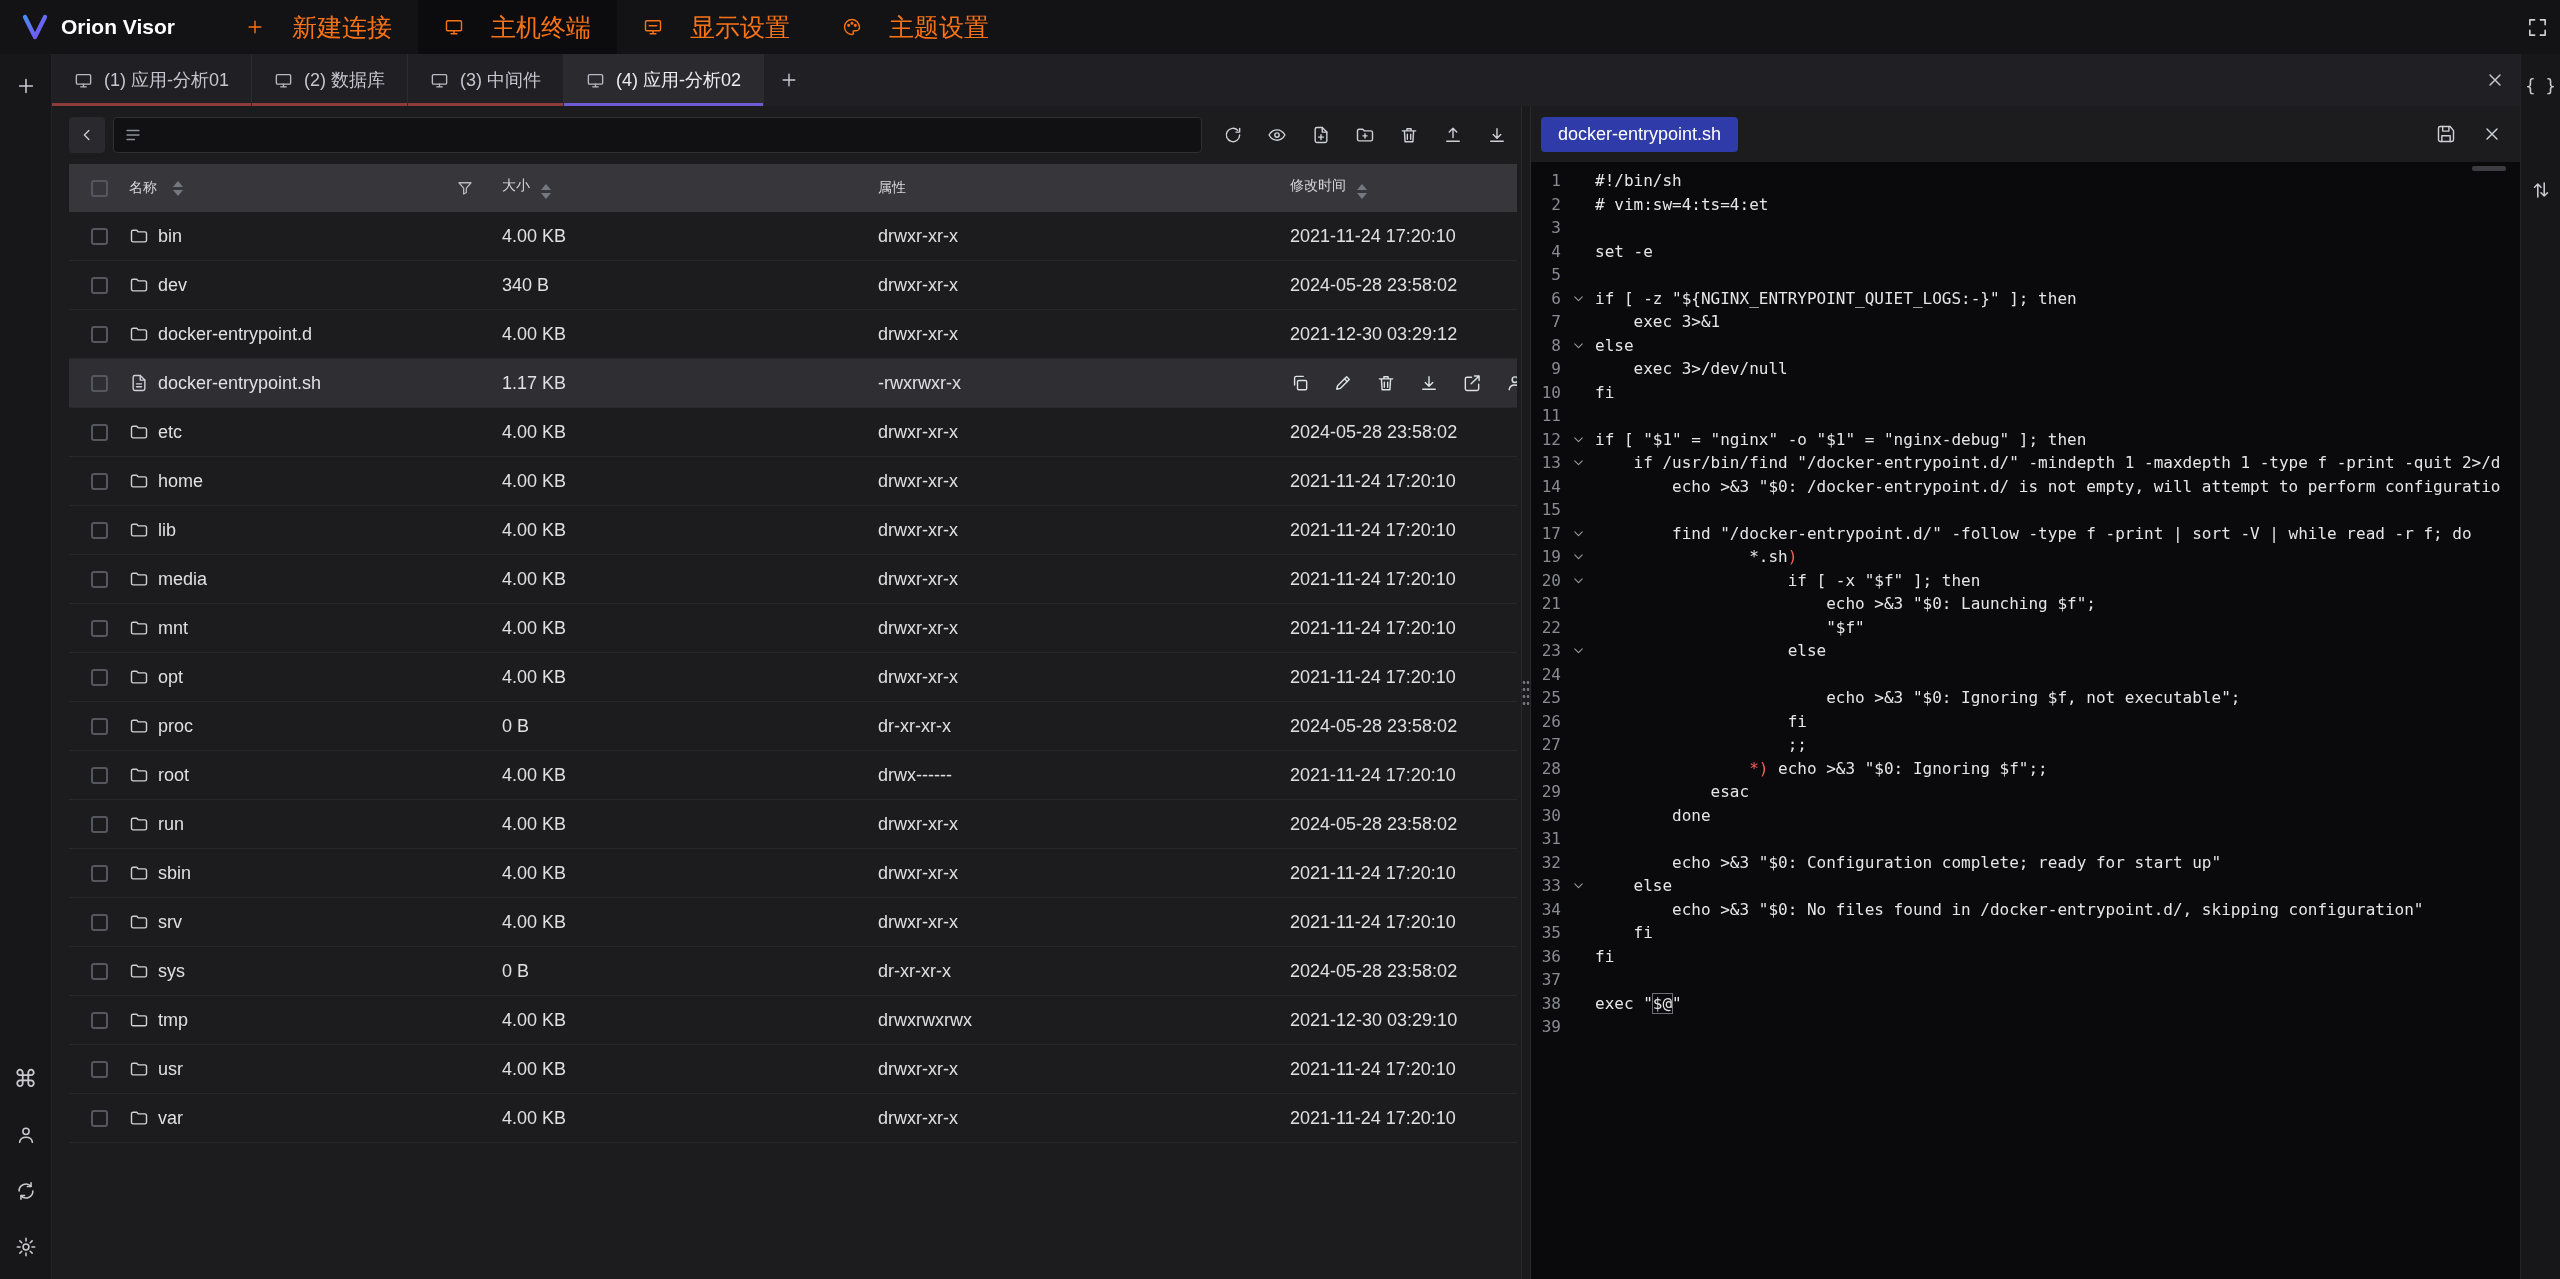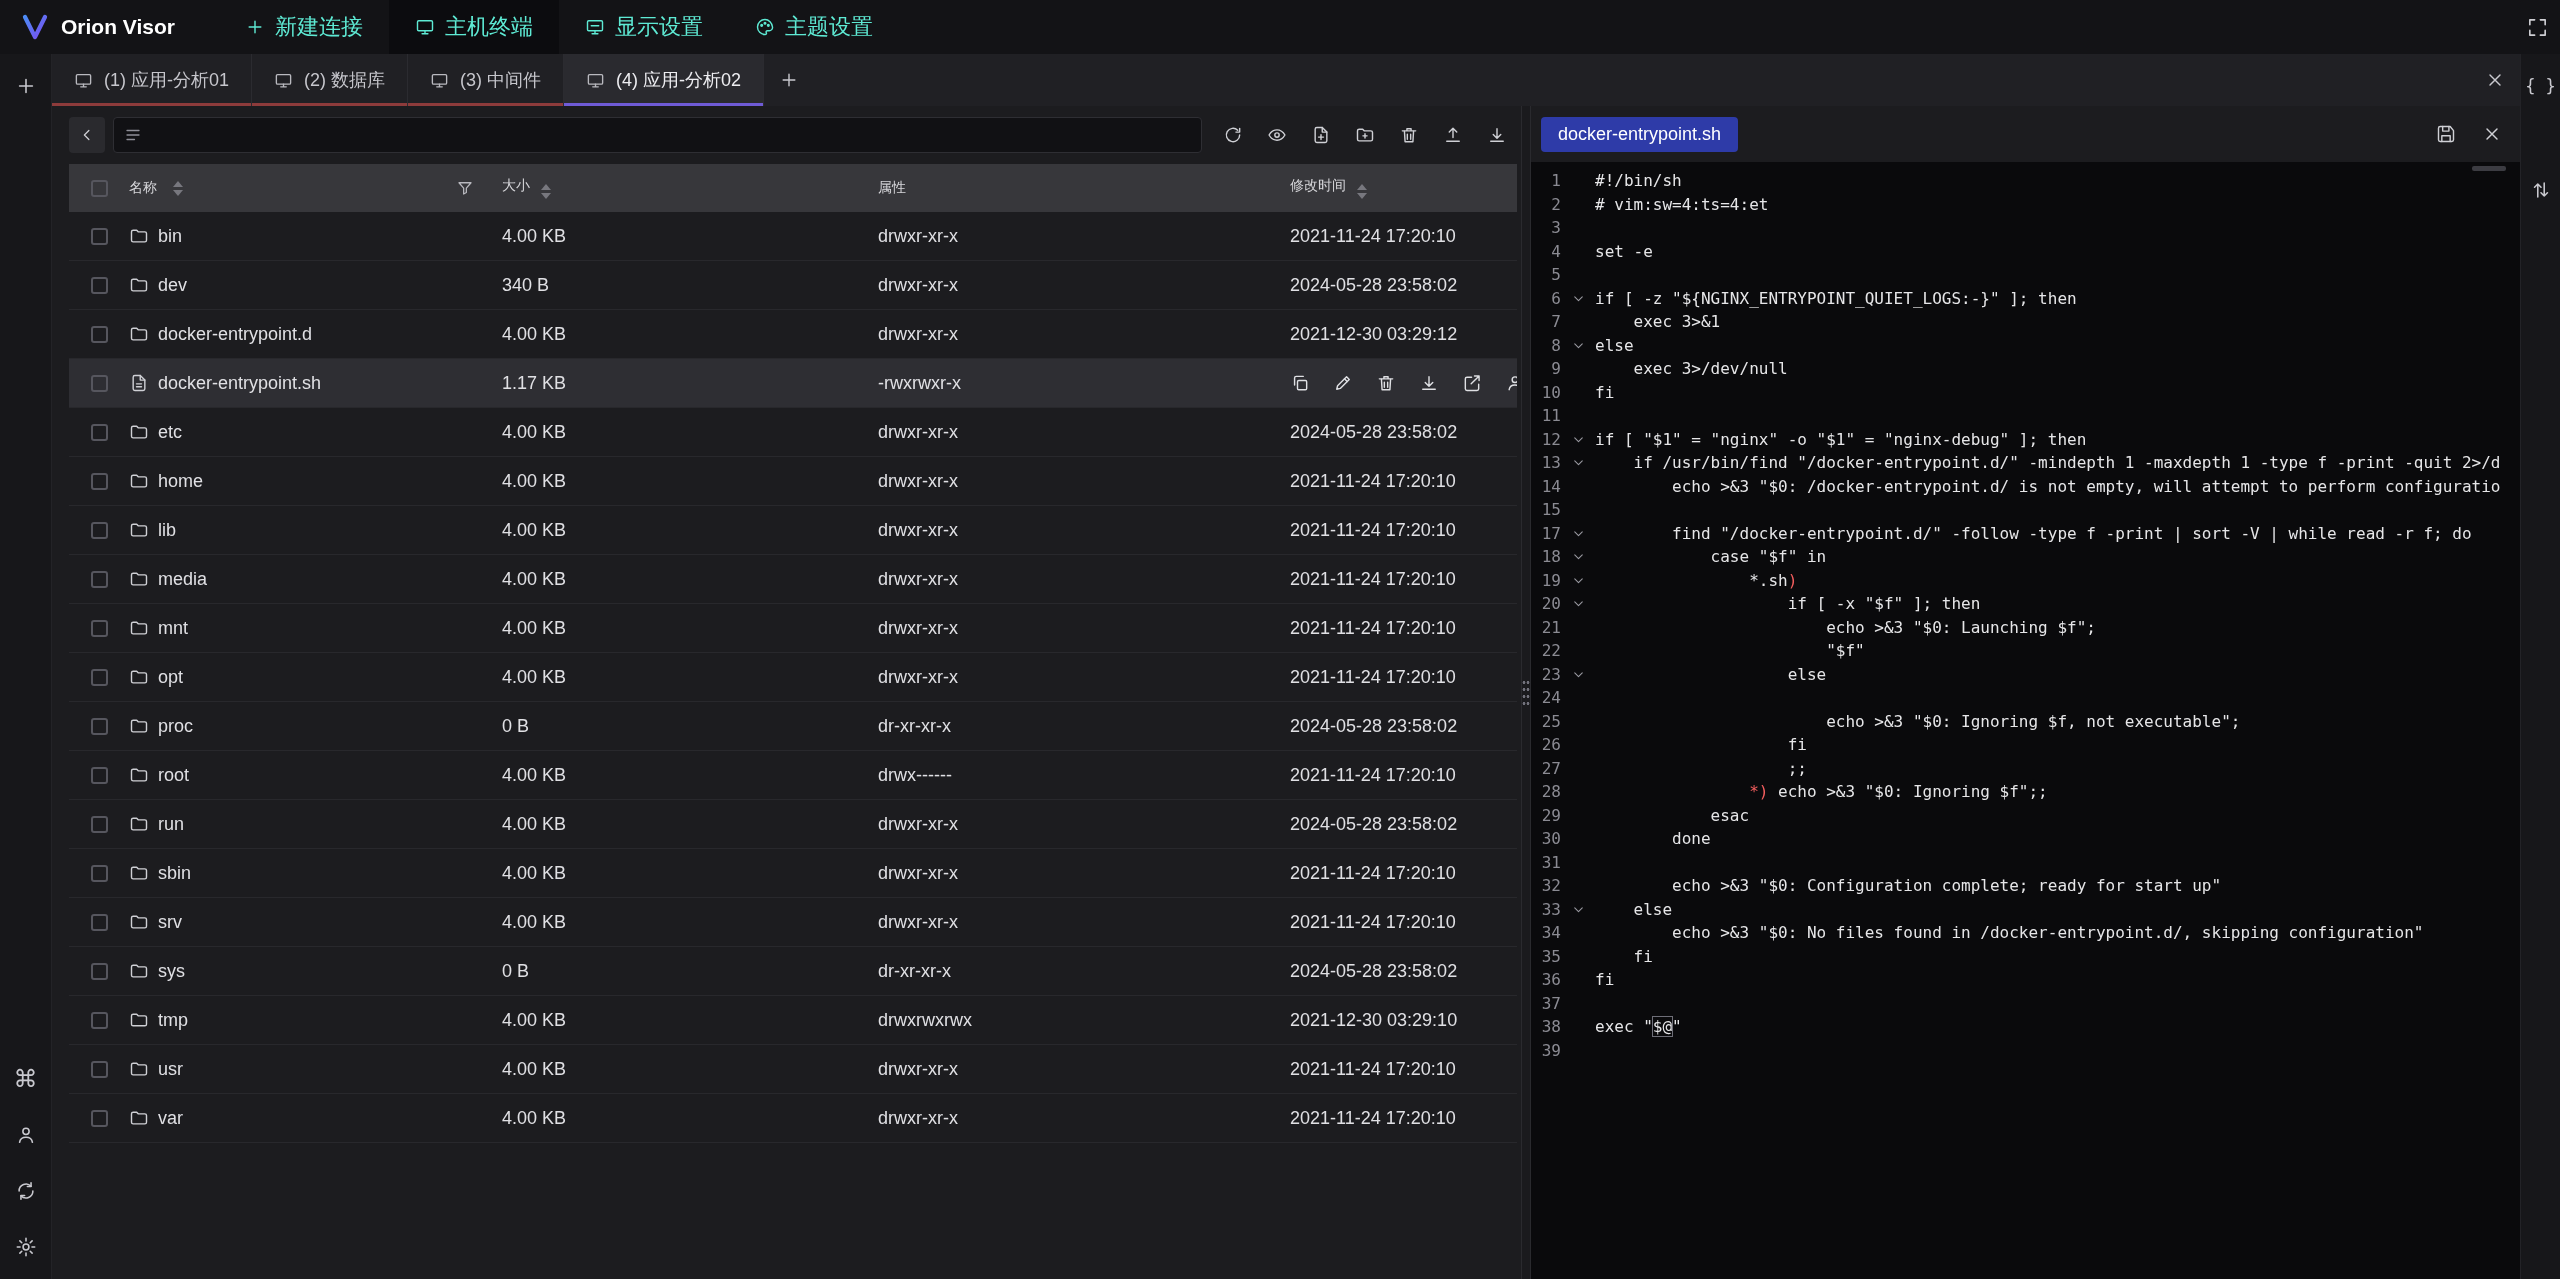--- a/index.html
+++ b/index.html
@@ -5,21 +5,21 @@
   *{margin:0;padding:0;box-sizing:border-box;}
   html,body{width:2560px;height:1279px;overflow:hidden;background:#141417;
     font-family:"Liberation Sans","DejaVu Sans",sans-serif;color:#e2e2e6;}
   .app{display:flex;flex-direction:column;width:2560px;height:1279px;}
 
   
   .navbar{height:54px;background:#131316;display:flex;align-items:stretch;flex:none;padding-left:20px;}
   .brand{display:flex;align-items:center;gap:11px;font-size:21px;font-weight:bold;color:#ffffff;}
   .logo{width:30px;height:30px;flex:none;}
   .nav-items{display:flex;align-items:stretch;margin-left:44px;}
-  .nav-item{display:flex;align-items:center;gap:10px;padding:0 26px;font-size:22px;color:#5eead4;cursor:pointer;}
+  .nav-item{display:flex;align-items:center;gap:27px;padding:0 26px;font-size:25px;color:#f97316;cursor:pointer;}
   .nav-item.active{background:#0c0c0f;}
   .nav-ic{width:20px;height:20px;display:inline-flex;}
   .nav-spacer{flex:1;}
   .icon-btn{background:none;border:none;color:#cfcfd4;width:46px;display:flex;align-items:center;justify-content:center;cursor:pointer;}
   .icon-btn .ic{width:23px;height:23px;}
 
   .app-body{flex:1;display:flex;min-height:0;}
 
   
   .left-rail{width:52px;background:#17171a;border-right:1px solid #232327;display:flex;flex-direction:column;align-items:center;padding:12px 0 12px;flex:none;}
@@ -746,23 +746,20 @@
                       <path d="M6 9.5l6 6 6-6"></path>
                     </svg></span><span class="ed-code"><span>if [ "$1" = "nginx" -o "$1" = "nginx-debug" ]; then</span></span></div>
                 <div class="ed-line"><span class="ed-num">13</span><span class="ed-fold"><svg class="ic" viewBox="0 0 24 24" fill="none" stroke="currentColor" stroke-width="1.7" stroke-linecap="round" stroke-linejoin="round">
                       <path d="M6 9.5l6 6 6-6"></path>
                     </svg></span><span class="ed-code"><span>    if /usr/bin/find "/docker-entrypoint.d/" -mindepth 1 -maxdepth 1 -type f -print -quit 2&gt;/d</span></span></div>
                 <div class="ed-line"><span class="ed-num">14</span><span class="ed-fold"></span><span class="ed-code"><span>        echo &gt;&amp;3 "$0: /docker-entrypoint.d/ is not empty, will attempt to perform configuratio</span></span></div>
                 <div class="ed-line"><span class="ed-num">15</span><span class="ed-fold"></span><span class="ed-code"><span></span></span></div>
                 <div class="ed-line"><span class="ed-num">17</span><span class="ed-fold"><svg class="ic" viewBox="0 0 24 24" fill="none" stroke="currentColor" stroke-width="1.7" stroke-linecap="round" stroke-linejoin="round">
                       <path d="M6 9.5l6 6 6-6"></path>
                     </svg></span><span class="ed-code"><span>        find "/docker-entrypoint.d/" -follow -type f -print | sort -V | while read -r f; do</span></span></div>
-                <div class="ed-line"><span class="ed-num">18</span><span class="ed-fold"><svg class="ic" viewBox="0 0 24 24" fill="none" stroke="currentColor" stroke-width="1.7" stroke-linecap="round" stroke-linejoin="round">
-                      <path d="M6 9.5l6 6 6-6"></path>
-                    </svg></span><span class="ed-code"><span>            case "$f" in</span></span></div>
                 <div class="ed-line"><span class="ed-num">19</span><span class="ed-fold"><svg class="ic" viewBox="0 0 24 24" fill="none" stroke="currentColor" stroke-width="1.7" stroke-linecap="round" stroke-linejoin="round">
                       <path d="M6 9.5l6 6 6-6"></path>
                     </svg></span><span class="ed-code"><span>                *.sh</span><span class="tk-red">)</span></span></div>
                 <div class="ed-line"><span class="ed-num">20</span><span class="ed-fold"><svg class="ic" viewBox="0 0 24 24" fill="none" stroke="currentColor" stroke-width="1.7" stroke-linecap="round" stroke-linejoin="round">
                       <path d="M6 9.5l6 6 6-6"></path>
                     </svg></span><span class="ed-code"><span>                    if [ -x "$f" ]; then</span></span></div>
                 <div class="ed-line"><span class="ed-num">21</span><span class="ed-fold"></span><span class="ed-code"><span>                        echo &gt;&amp;3 "$0: Launching $f";</span></span></div>
                 <div class="ed-line"><span class="ed-num">22</span><span class="ed-fold"></span><span class="ed-code"><span>                        "$f"</span></span></div>
                 <div class="ed-line"><span class="ed-num">23</span><span class="ed-fold"><svg class="ic" viewBox="0 0 24 24" fill="none" stroke="currentColor" stroke-width="1.7" stroke-linecap="round" stroke-linejoin="round">
                       <path d="M6 9.5l6 6 6-6"></path>

